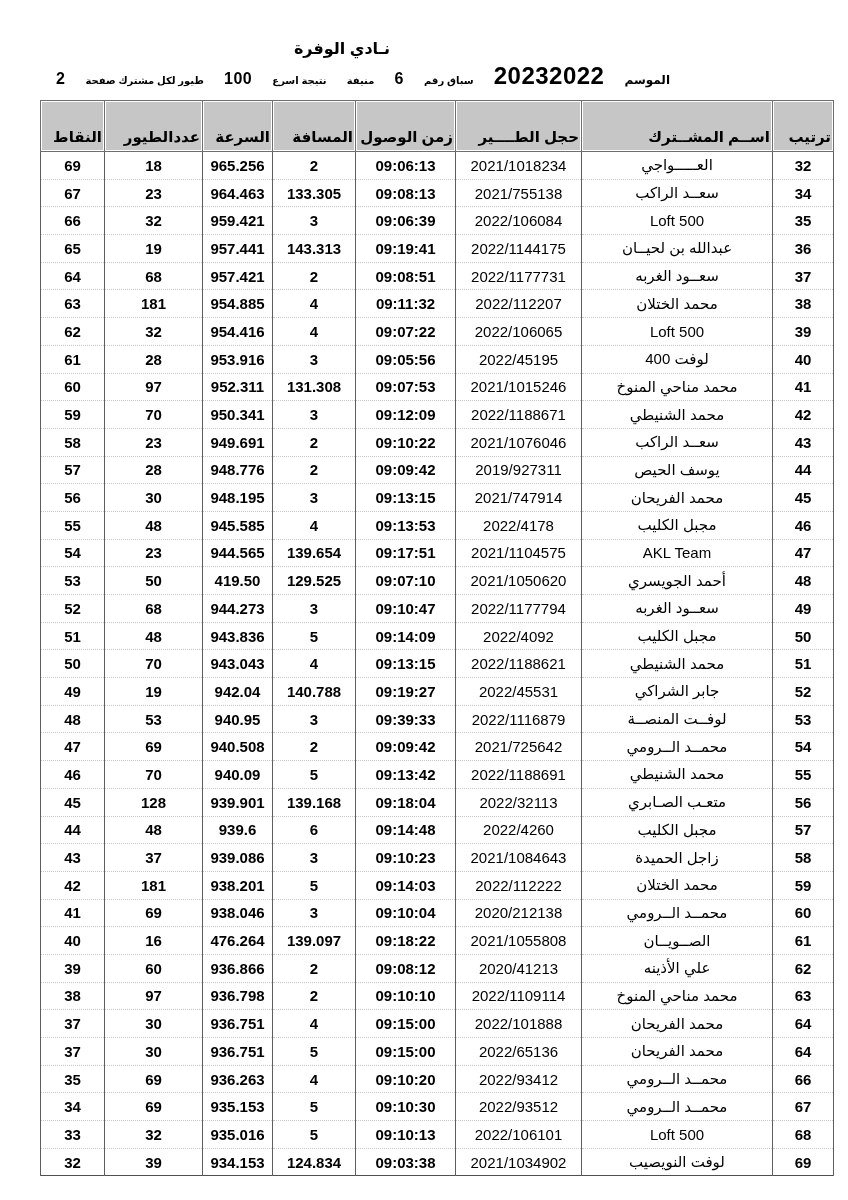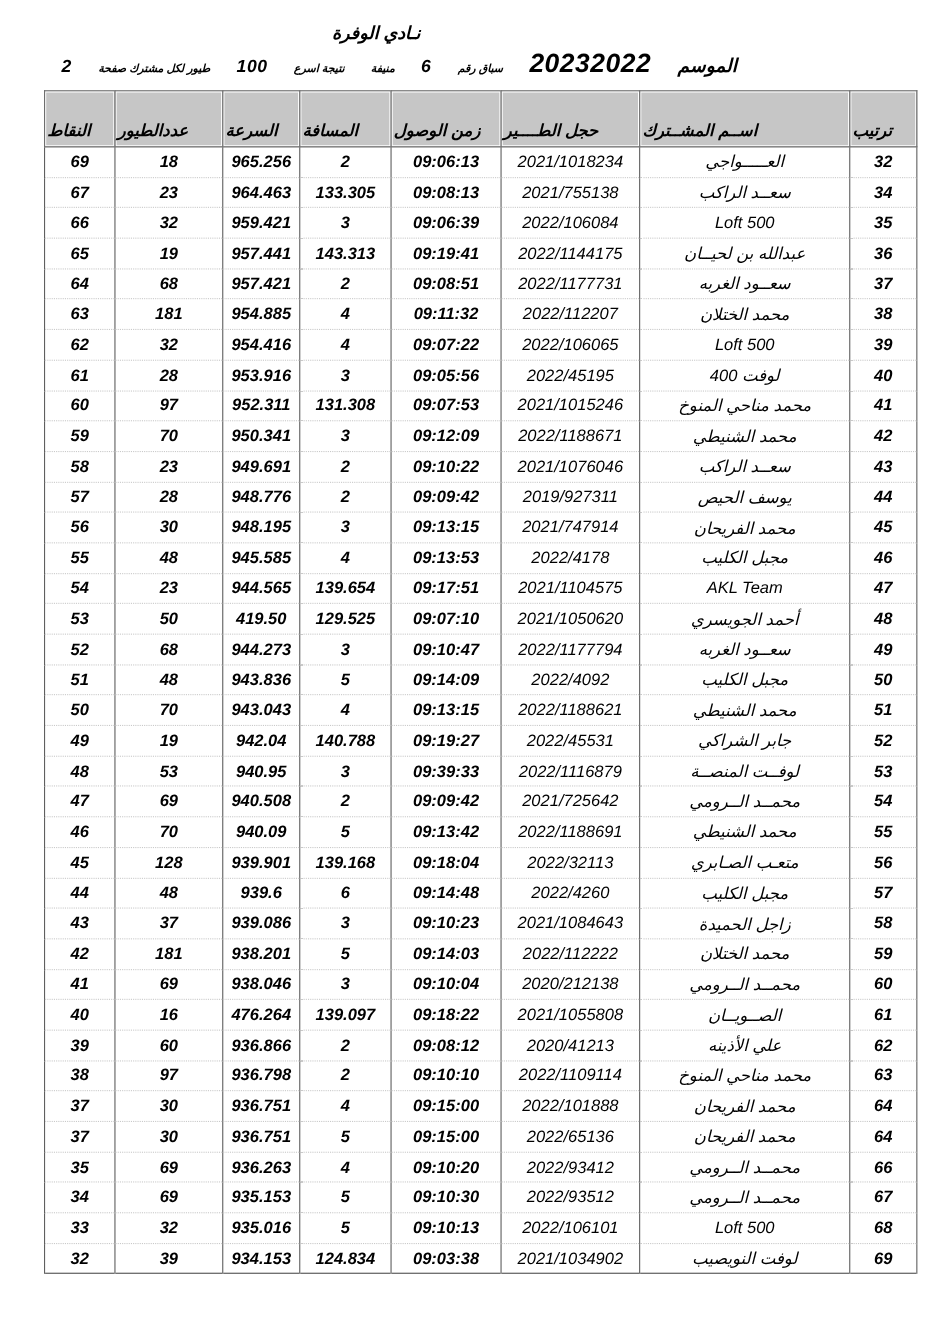--- a/index.html
+++ b/index.html
@@ -4,21 +4,21 @@
 <style>
   html, body { margin: 0; padding: 0; }
   body {
     width: 848px;
     height: 1200px;
     background: #ffffff;
     font-family: "Liberation Sans", "DejaVu Sans", sans-serif;
     color: #000;
     overflow: hidden;
   }
-  .page { width: 684px; padding-top: 20px; box-sizing: border-box; font-style: italic; }
+  .page { width: 684px; padding-top: 38px; box-sizing: border-box; }
 
   .club-title {
     text-align: center;
     font-weight: bold;
     font-size: 16px;
     line-height: 22px;
   }
 
   .meta-line {
     direction: rtl;
@@ -44,21 +44,21 @@
     border: 1px solid #4f4f4f;
   }
   table.results th {
     background: #c6c6c6;
     border: 1px solid #6e6e6e;
     height: 45px;
     vertical-align: bottom;
     padding: 0 2px 5px 2px;
     font-size: 15px;
     font-weight: bold;
-    text-align: left;
+    text-align: right;
     box-shadow: inset 0 0 0 1px #ffffff;
   }
   table.results td {
     height: 26.7px;
     padding: 0 3px;
     text-align: center;
     vertical-align: middle;
     border-left: 1px solid #5f5f5f;
     border-right: 1px solid #5f5f5f;
     border-top: 1px dotted #c9c9c9;
@@ -74,21 +74,21 @@
   td.c-time { direction: ltr; }
 </style>
 </head>
 <body>
 
 <div class="page">
 
   <div class="club-title">نـادي الوفرة</div>
 
   <div class="meta-line">
-    <span class="lbl" style="font-size:17px">الموسم</span>
+    <span class="lbl" style="font-size:12px">الموسم</span>
     <span class="num">20232022</span>
     <span class="lbl">سباق رقم</span>
     <span class="num-s num">6</span>
     <span class="lbl">منيفة</span>
     <span class="lbl">نتيجة اسرع</span>
     <span class="num-s num">100</span>
     <span class="lbl">طيور لكل مشترك صفحة</span>
     <span class="num-s num">2</span>
   </div>
 

